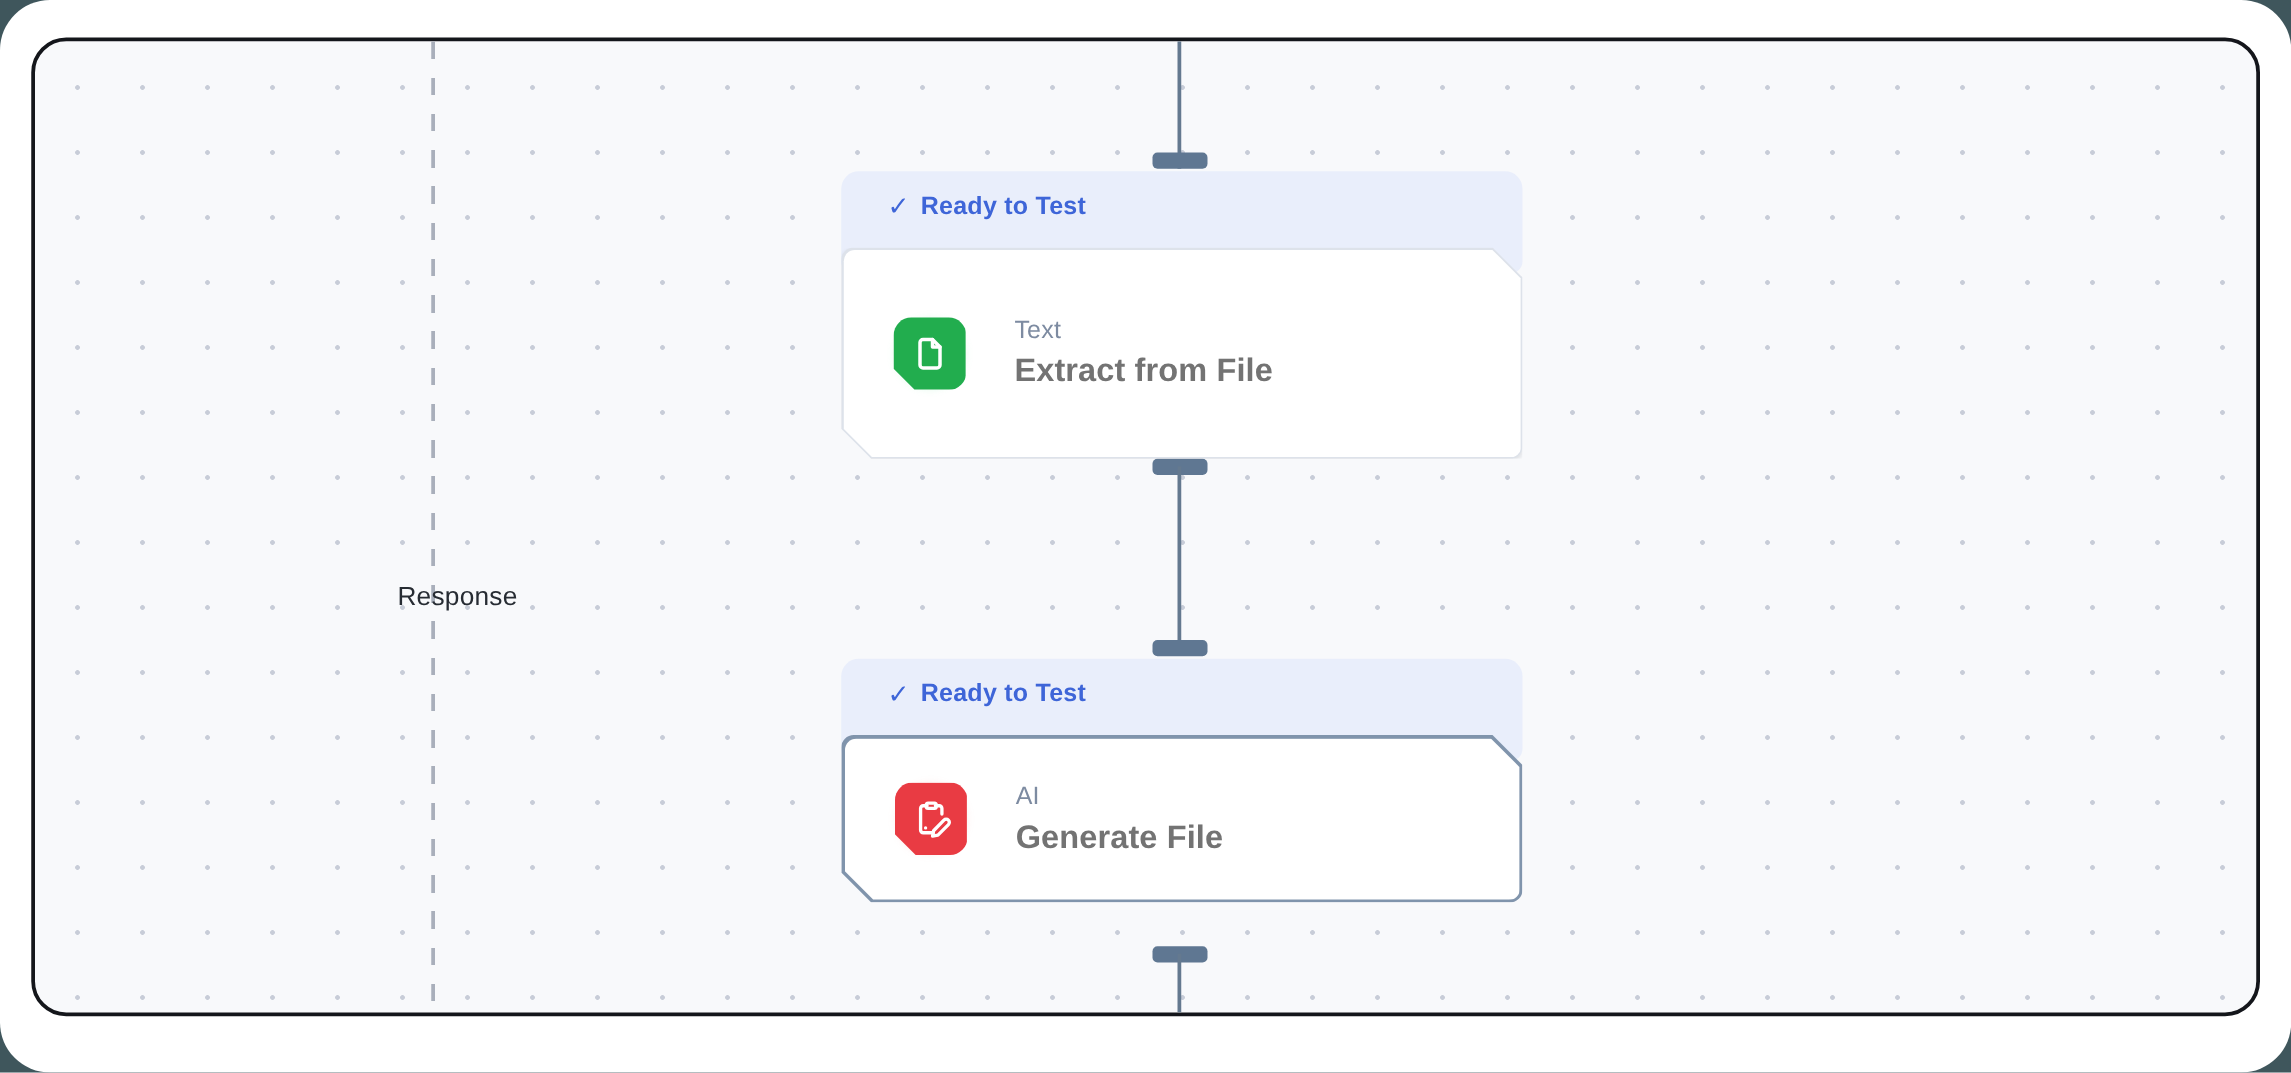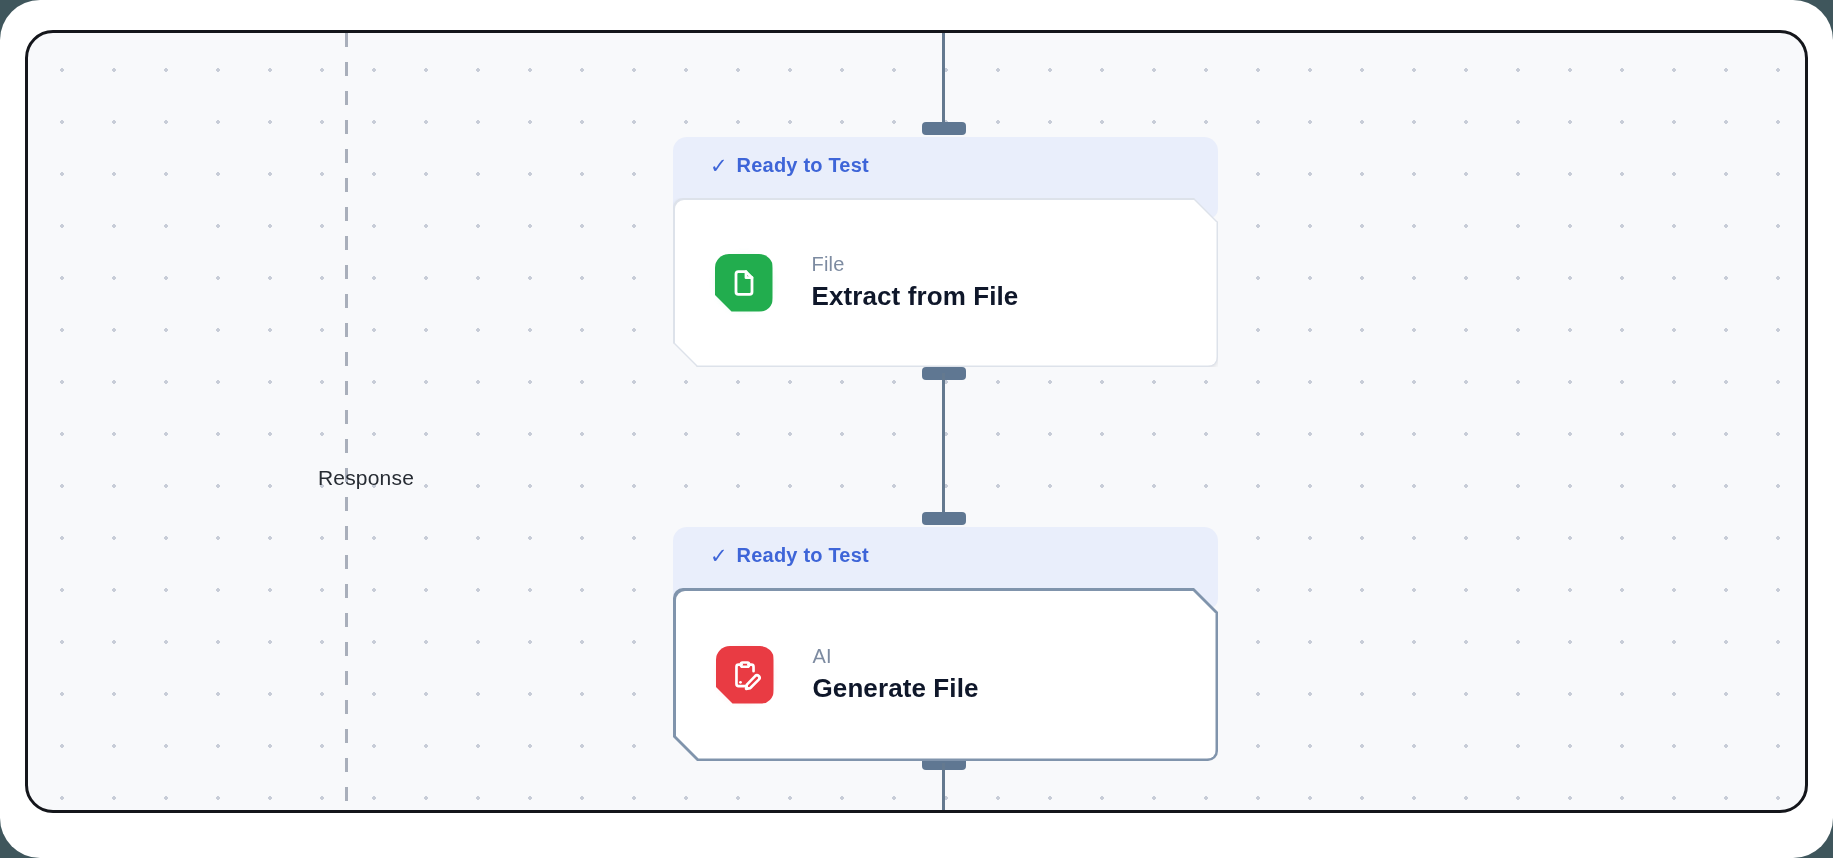--- a/index.html
+++ b/index.html
@@ -84,21 +84,21 @@
     filter:blur(2px);
   }
   .node-icon {
     position:absolute; inset:0;
     border-radius:14px;
     clip-path:polygon(0 0, 100% 0, 100% 100%, 17px 100%, 0 calc(100% - 17px));
     display:flex; align-items:center; justify-content:center;
   }
   .node-texts { margin-left:39px; display:flex; flex-direction:column; }
   .node-category { font-size:20px; color:#7d8ba1; letter-spacing:.2px; }
-  .node-title { margin-top:5px; font-size:26px; font-weight:700; color:#0f172a; letter-spacing:.1px; }
+  .node-title { margin-top:5px; font-size:26px; font-weight:700; color:#737373; letter-spacing:.1px; }
 </style>
 </head>
 <body>
 
 <div class="window">
   <div class="canvas">
     <div class="canvas-inner">
 
       <div class="dashed-divider"></div>
       <div class="lane-label">Response</div>
@@ -125,35 +125,35 @@
             <div class="icon-wrap">
               <div class="icon-glow" style="background: radial-gradient(closest-side, rgba(74, 222, 128, 0.55), rgba(0, 0, 0, 0) 72%);"></div>
               <div class="node-icon" style="background: rgb(34, 173, 78);">
                 <svg width="32" height="32" viewBox="0 0 24 24" fill="none" stroke="#ffffff" stroke-width="2.1" stroke-linecap="round" stroke-linejoin="round">
                   <path d="M13.5 3.5H7.8A1.8 1.8 0 0 0 6 5.3v13.4a1.8 1.8 0 0 0 1.8 1.8h8.4a1.8 1.8 0 0 0 1.8-1.8V8z"></path>
                   <path d="M13.5 3.5V8H18"></path>
                 </svg>
               </div>
             </div>
             <div class="node-texts">
-              <span class="node-category">File</span>
+              <span class="node-category">Text</span>
               <span class="node-title">Extract from File</span>
             </div>
           </div>
         </div>
       </div>
 
       <div class="node" style="top:494px; height:231px;">
         <div class="node-badge">
           <div class="badge-inner">
             <span class="check-glyph">✓</span>
             <span class="badge-text">Ready to Test</span>
           </div>
         </div>
-        <div class="node-card strong" style="height:173px;">
+        <div class="node-card strong" style="height:134px;">
           <div class="node-card-inner">
             <div class="icon-wrap">
               <div class="icon-glow" style="background: radial-gradient(closest-side, rgba(248, 113, 113, 0.55), rgba(0, 0, 0, 0) 72%);"></div>
               <div class="node-icon" style="background: rgb(233, 59, 67);">
                 <svg width="32" height="32" viewBox="0 0 24 24" fill="none" stroke="#ffffff" stroke-width="2" stroke-linecap="round" stroke-linejoin="round">
                   <path d="M9.5 4.2H7.2a1.6 1.6 0 0 0-1.6 1.6v13a1.6 1.6 0 0 0 1.6 1.6h6"></path>
                   <path d="M14.5 4.2h2.3a1.6 1.6 0 0 1 1.6 1.6v3.4"></path>
                   <rect x="9" y="2.6" width="6" height="3.2" rx="1.1"></rect>
                   <path d="M19.6 12.8a1.9 1.9 0 0 1 2.7 2.7l-6.3 6.3-3.2.6.6-3.2z"></path>
                   <path d="M8.6 17.5h.01"></path>

